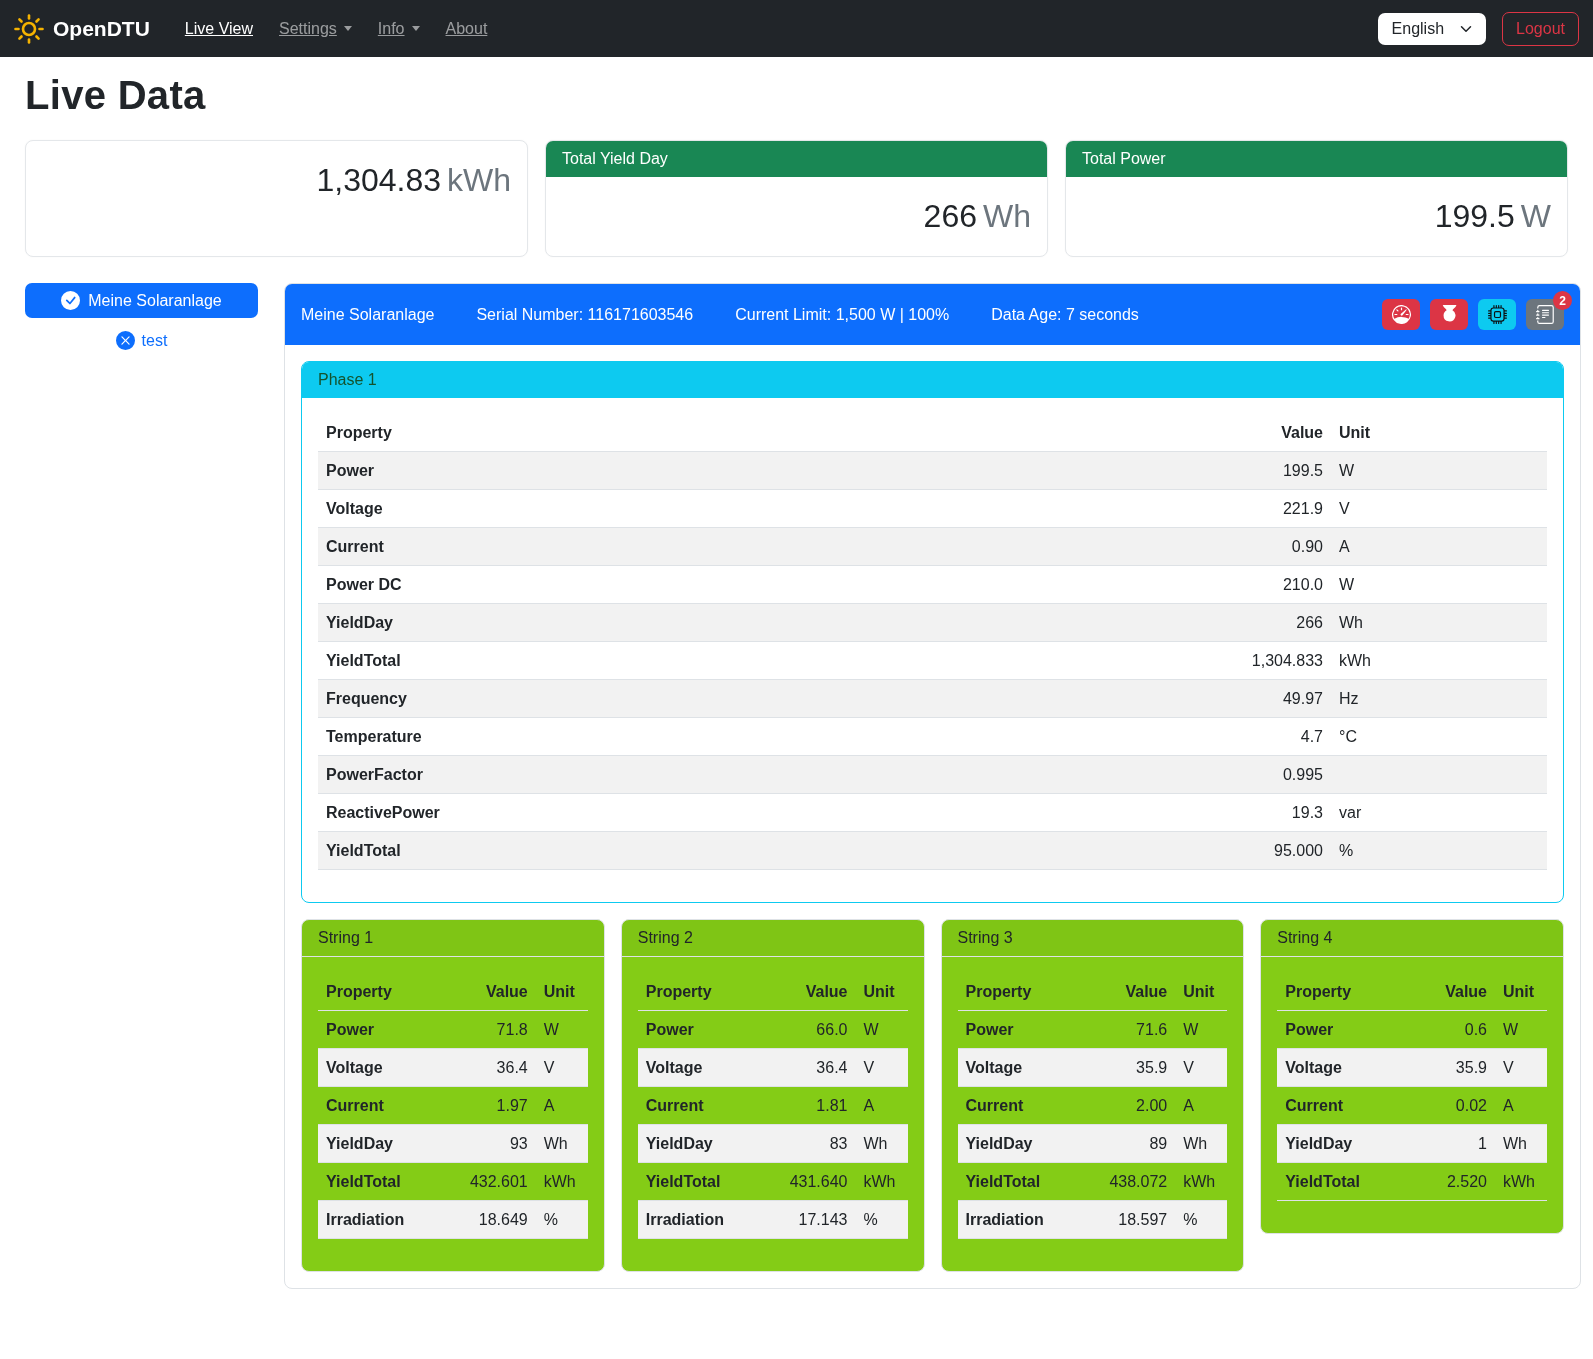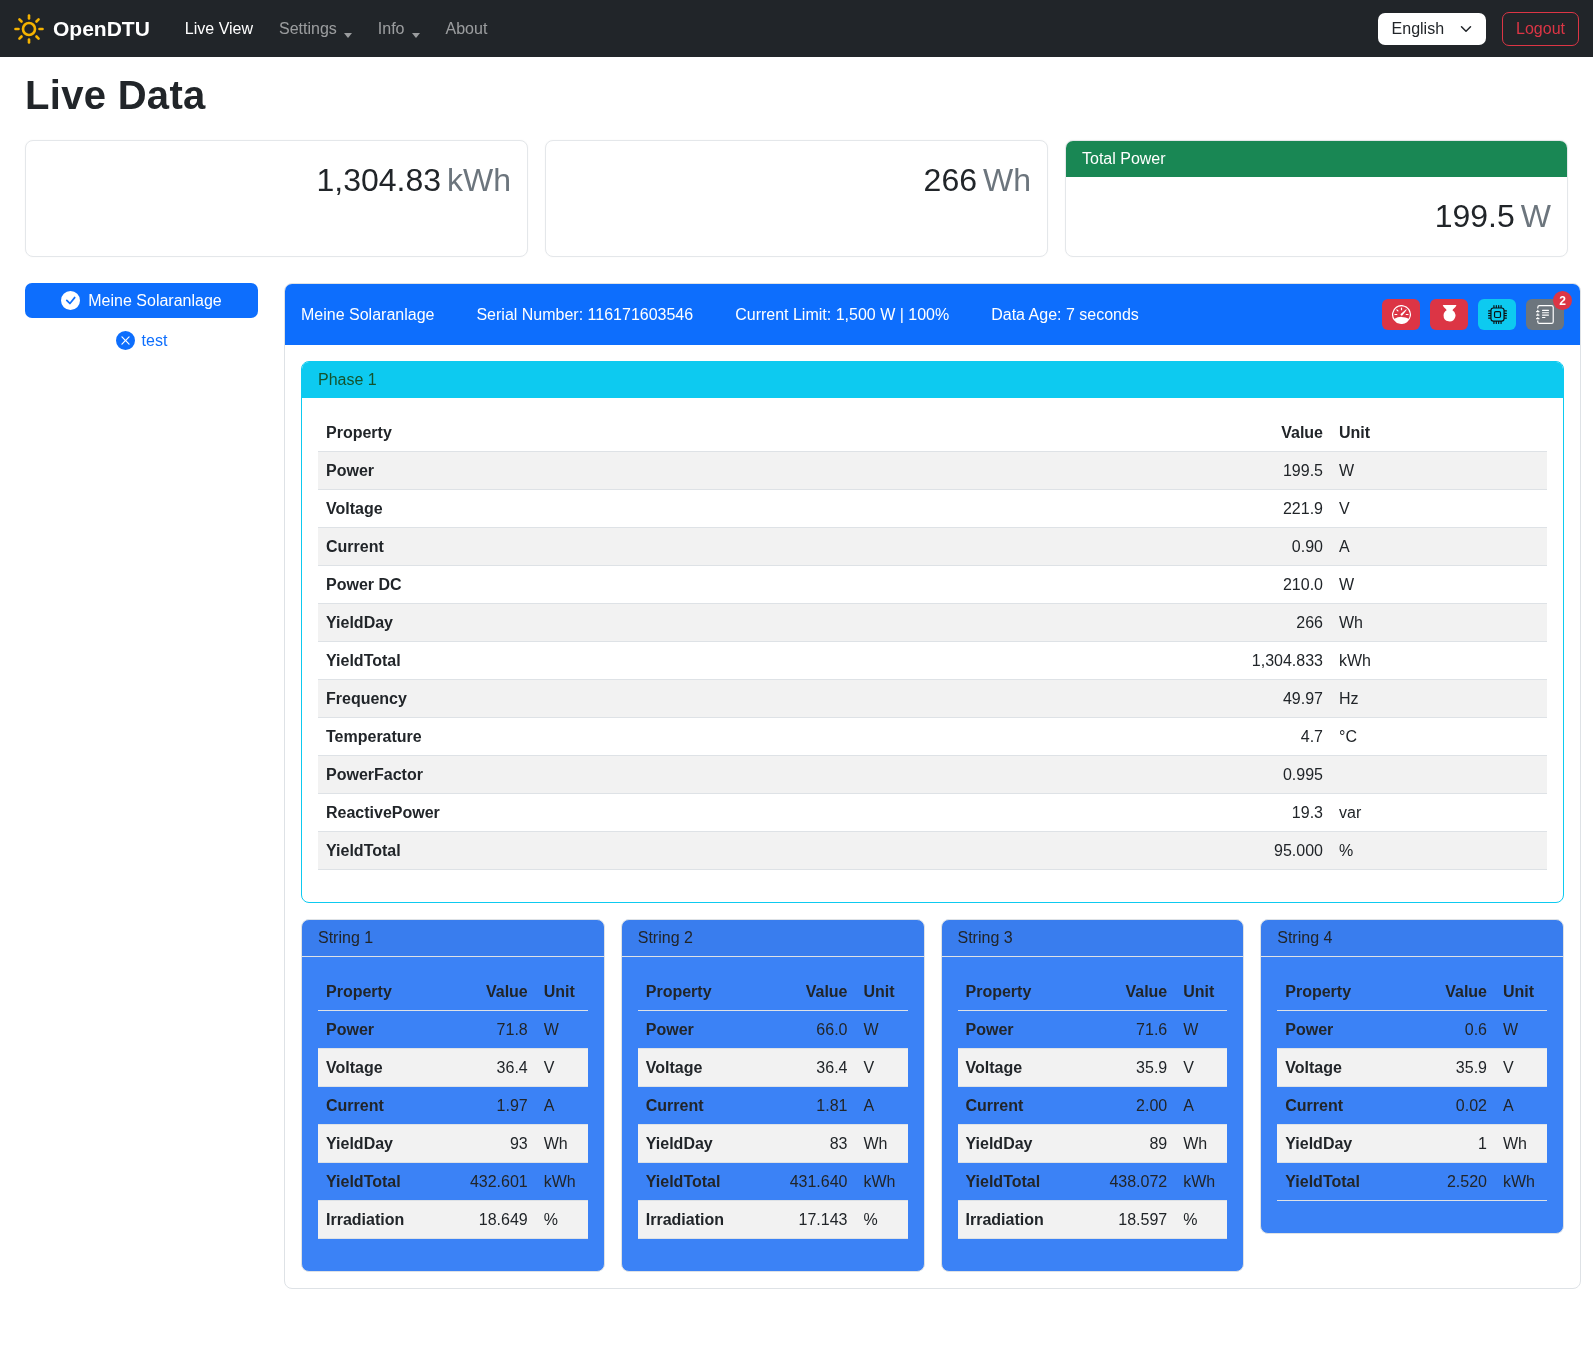--- a/index.html
+++ b/index.html
@@ -3,21 +3,21 @@
 <meta charset="utf-8">
 <style>
   * { box-sizing: border-box; margin: 0; padding: 0; }
   html,body { background:#fff; font-family:"Liberation Sans", sans-serif; color:#212529; }
   body { min-height:1359px; width:1593px; }
 
   
   .navbar { height:57px; background:#212529; display:flex; align-items:center; padding:0 14px; }
   .brand { display:flex; align-items:center; gap:9px; color:#fff; font-size:21px; font-weight:700; margin-right:22px; cursor:pointer; }
   .nav-links { display:flex; align-items:center; }
-  .nav-link { font-size:16px; color:rgba(255,255,255,.55); padding:8px 13px; cursor:pointer; display:flex; align-items:flex-end; gap:7px; }
+  .nav-link { font-size:16px; color:rgba(255,255,255,.55); padding:8px 13px; cursor:pointer; display:flex; align-items:center; gap:7px;text-decoration:underline; }
   .nav-link.active { color:#fff; }
   .caret { width:0; height:0; border-left:4.5px solid transparent; border-right:4.5px solid transparent; border-top:5px solid currentColor; display:inline-block; }
   .nav-right { margin-left:auto; display:flex; align-items:center; gap:16px;padding-left:42px; }
   .lang-select { background:#fff; color:#212529; border-radius:7px; padding:7px 14px; font-size:16px; display:flex; align-items:center; gap:16px; cursor:pointer; }
   .logout-btn { background:transparent; border:1px solid #dc3545; color:#dc3545; border-radius:7px; padding:7px 13px; font-size:16px; cursor:pointer; font-family:inherit; }
 
   
   .container { padding:0 25px; }
   h1.page-title { font-size:40px; font-weight:600; margin:16px 0 22px; letter-spacing:.3px; }
 
@@ -59,21 +59,21 @@
   table.data-table th, table.data-table td { padding:9.5px 8px; border-bottom:1px solid #dee2e6; text-align:left; font-weight:normal; }
   table.data-table thead th { font-weight:700; }
   table.data-table th.prop { font-weight:700; }
   .col-value { text-align:right !important; }
   tr.striped { background:#f2f2f2; }
   .phase-table col.c-val { width:120px; } .phase-table col.c-unit { width:216px; }
   .str-table col.c-val { width:96px; } .str-table col.c-unit { width:52px; }
 
   
   .strings-row { display:flex; gap:16px; align-items:flex-start; }
-  .string-card { flex:1; border:1px solid #dee2e6; border-radius:8px; background:#3b82f6; }
+  .string-card { flex:1; border:1px solid #dee2e6; border-radius:8px; background:#84cc16; }
   .string-header { background:rgba(0,0,0,.03); border-bottom:1px solid #dee2e6; border-radius:7px 7px 0 0; padding:9px 16px; font-size:16px; }
   .string-body { padding:16px; }
 
   svg { display:block; }
 </style>
 </head>
 <body>
 
 <nav class="navbar">
   <div class="brand">
@@ -126,20 +126,21 @@
 <div class="container">
   <h1 class="page-title">Live Data</h1>
 
   <div class="cards-row">
     <div class="sum-card">
       <div class="sum-card-body">
         <span class="num">1,304.83</span><span class="unit">kWh</span>
       </div>
     </div>
     <div class="sum-card">
+      <div class="sum-card-head">Total Yield Day</div>
       <div class="sum-card-body">
         <span class="num">266</span><span class="unit">Wh</span>
       </div>
     </div>
     <div class="sum-card">
       <div class="sum-card-head">Total Power</div>
       <div class="sum-card-body">
         <span class="num">199.5</span><span class="unit">W</span>
       </div>
     </div>

